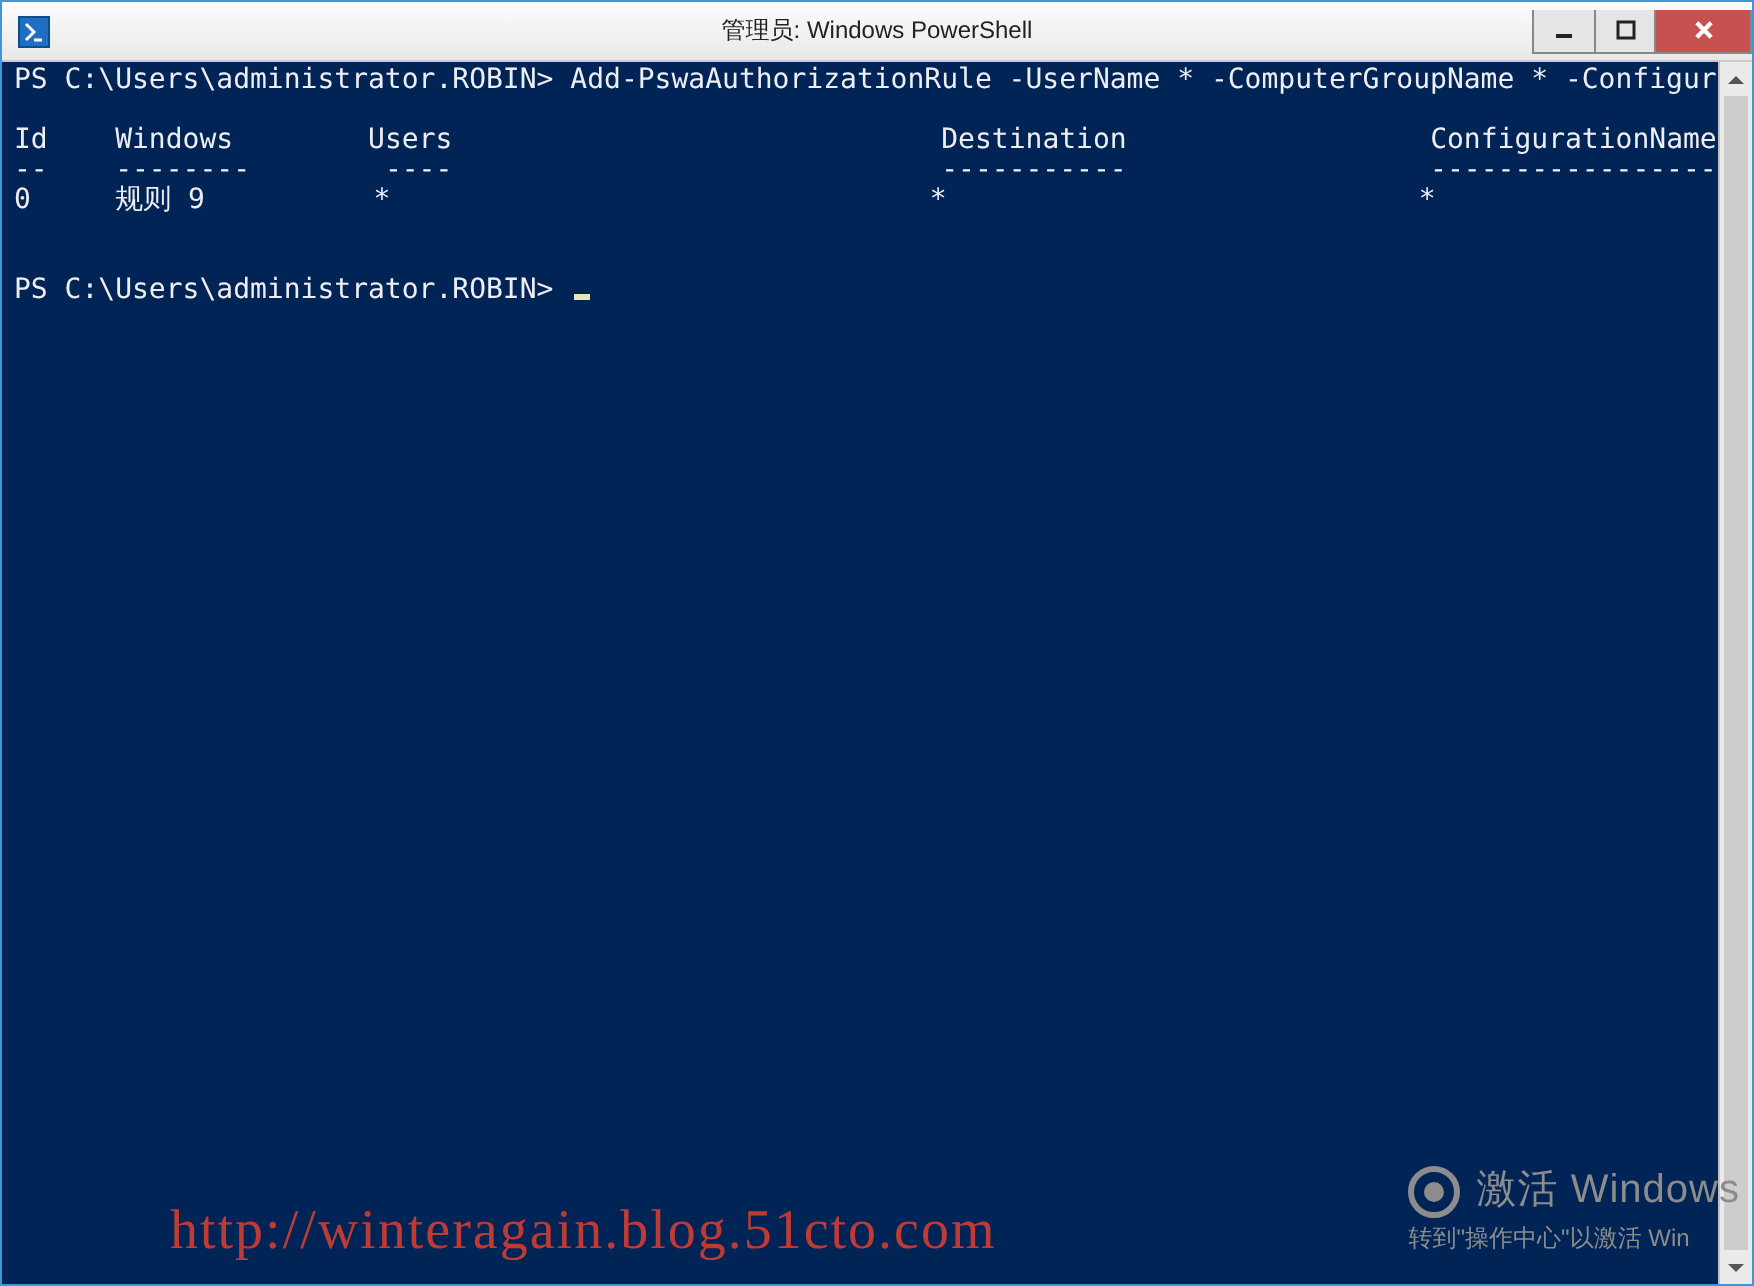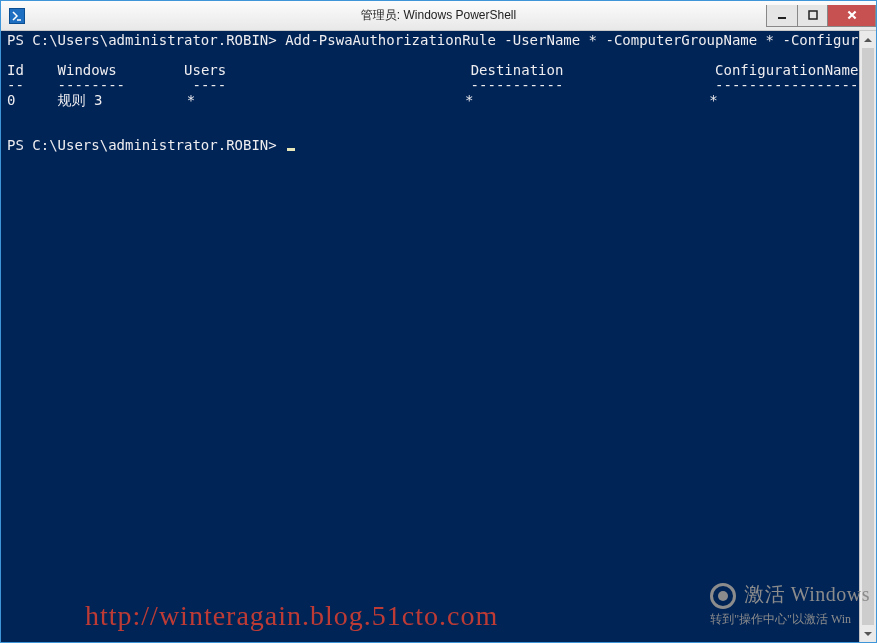--- a/index.html
+++ b/index.html
@@ -93,21 +93,21 @@
   .scrollbar .thumb {
     position: absolute; left: 2px; right: 2px;
     top: 0; height: 100%;
     background: #cdcdcd;
   }
 
   .activate-hint {
     position: absolute;
     right: 6px; bottom: 14px;
     color: #8c8c8c;
-    font-family: Liberation Serif, serif;
+    font-family: Liberation Sans, sans-serif;
     text-align: left;
     pointer-events: none;
   }
   .activate-hint .line1 { font-size: 20px; letter-spacing: 0.5px; }
   .activate-hint .line2 { font-size: 12px; margin-top: 2px; }
   .activate-hint .circle {
     display: inline-block; width: 26px; height: 26px;
     border: 3px solid #8c8c8c; border-radius: 50%;
     vertical-align: middle; margin-right: 8px;
     position: relative;
@@ -160,21 +160,21 @@
           </svg>
       </div>
     </div>
   </div>
 
   <div class="client">
     <div class="terminal"><span class="row"><span>PS C:\Users\administrator.ROBIN&gt;</span> <span>Add-PswaAuthorizationRule -UserName * -ComputerGroupName * -ConfigurationName *</span></span>
 <span class="row"></span>
 <span class="row"><span>Id</span>    <span>Windows</span>        <span>Users</span>                             <span>Destination</span>                  <span>ConfigurationName</span></span>
 <span class="row"><span>--</span>    <span>--------</span>        <span>----</span>                             <span>-----------</span>                  <span>-----------------</span></span>
-<span class="row"><span>0</span>     <span>规则 3</span>          <span>*</span>                                <span>*</span>                            <span>*</span></span>
+<span class="row"><span>0</span>     <span>规则 9</span>          <span>*</span>                                <span>*</span>                            <span>*</span></span>
 <span class="row"></span>
 <span class="row"></span>
 <span class="row"><span>PS C:\Users\administrator.ROBIN&gt;</span> <span class="cursor"></span></span></div>
 
     <div class="scrollbar">
       <div class="arrow">
         <svg viewBox="0 0 8 8">
             <path d="M0 6 L4 2 L8 6 Z"></path>
           </svg>
       </div>

